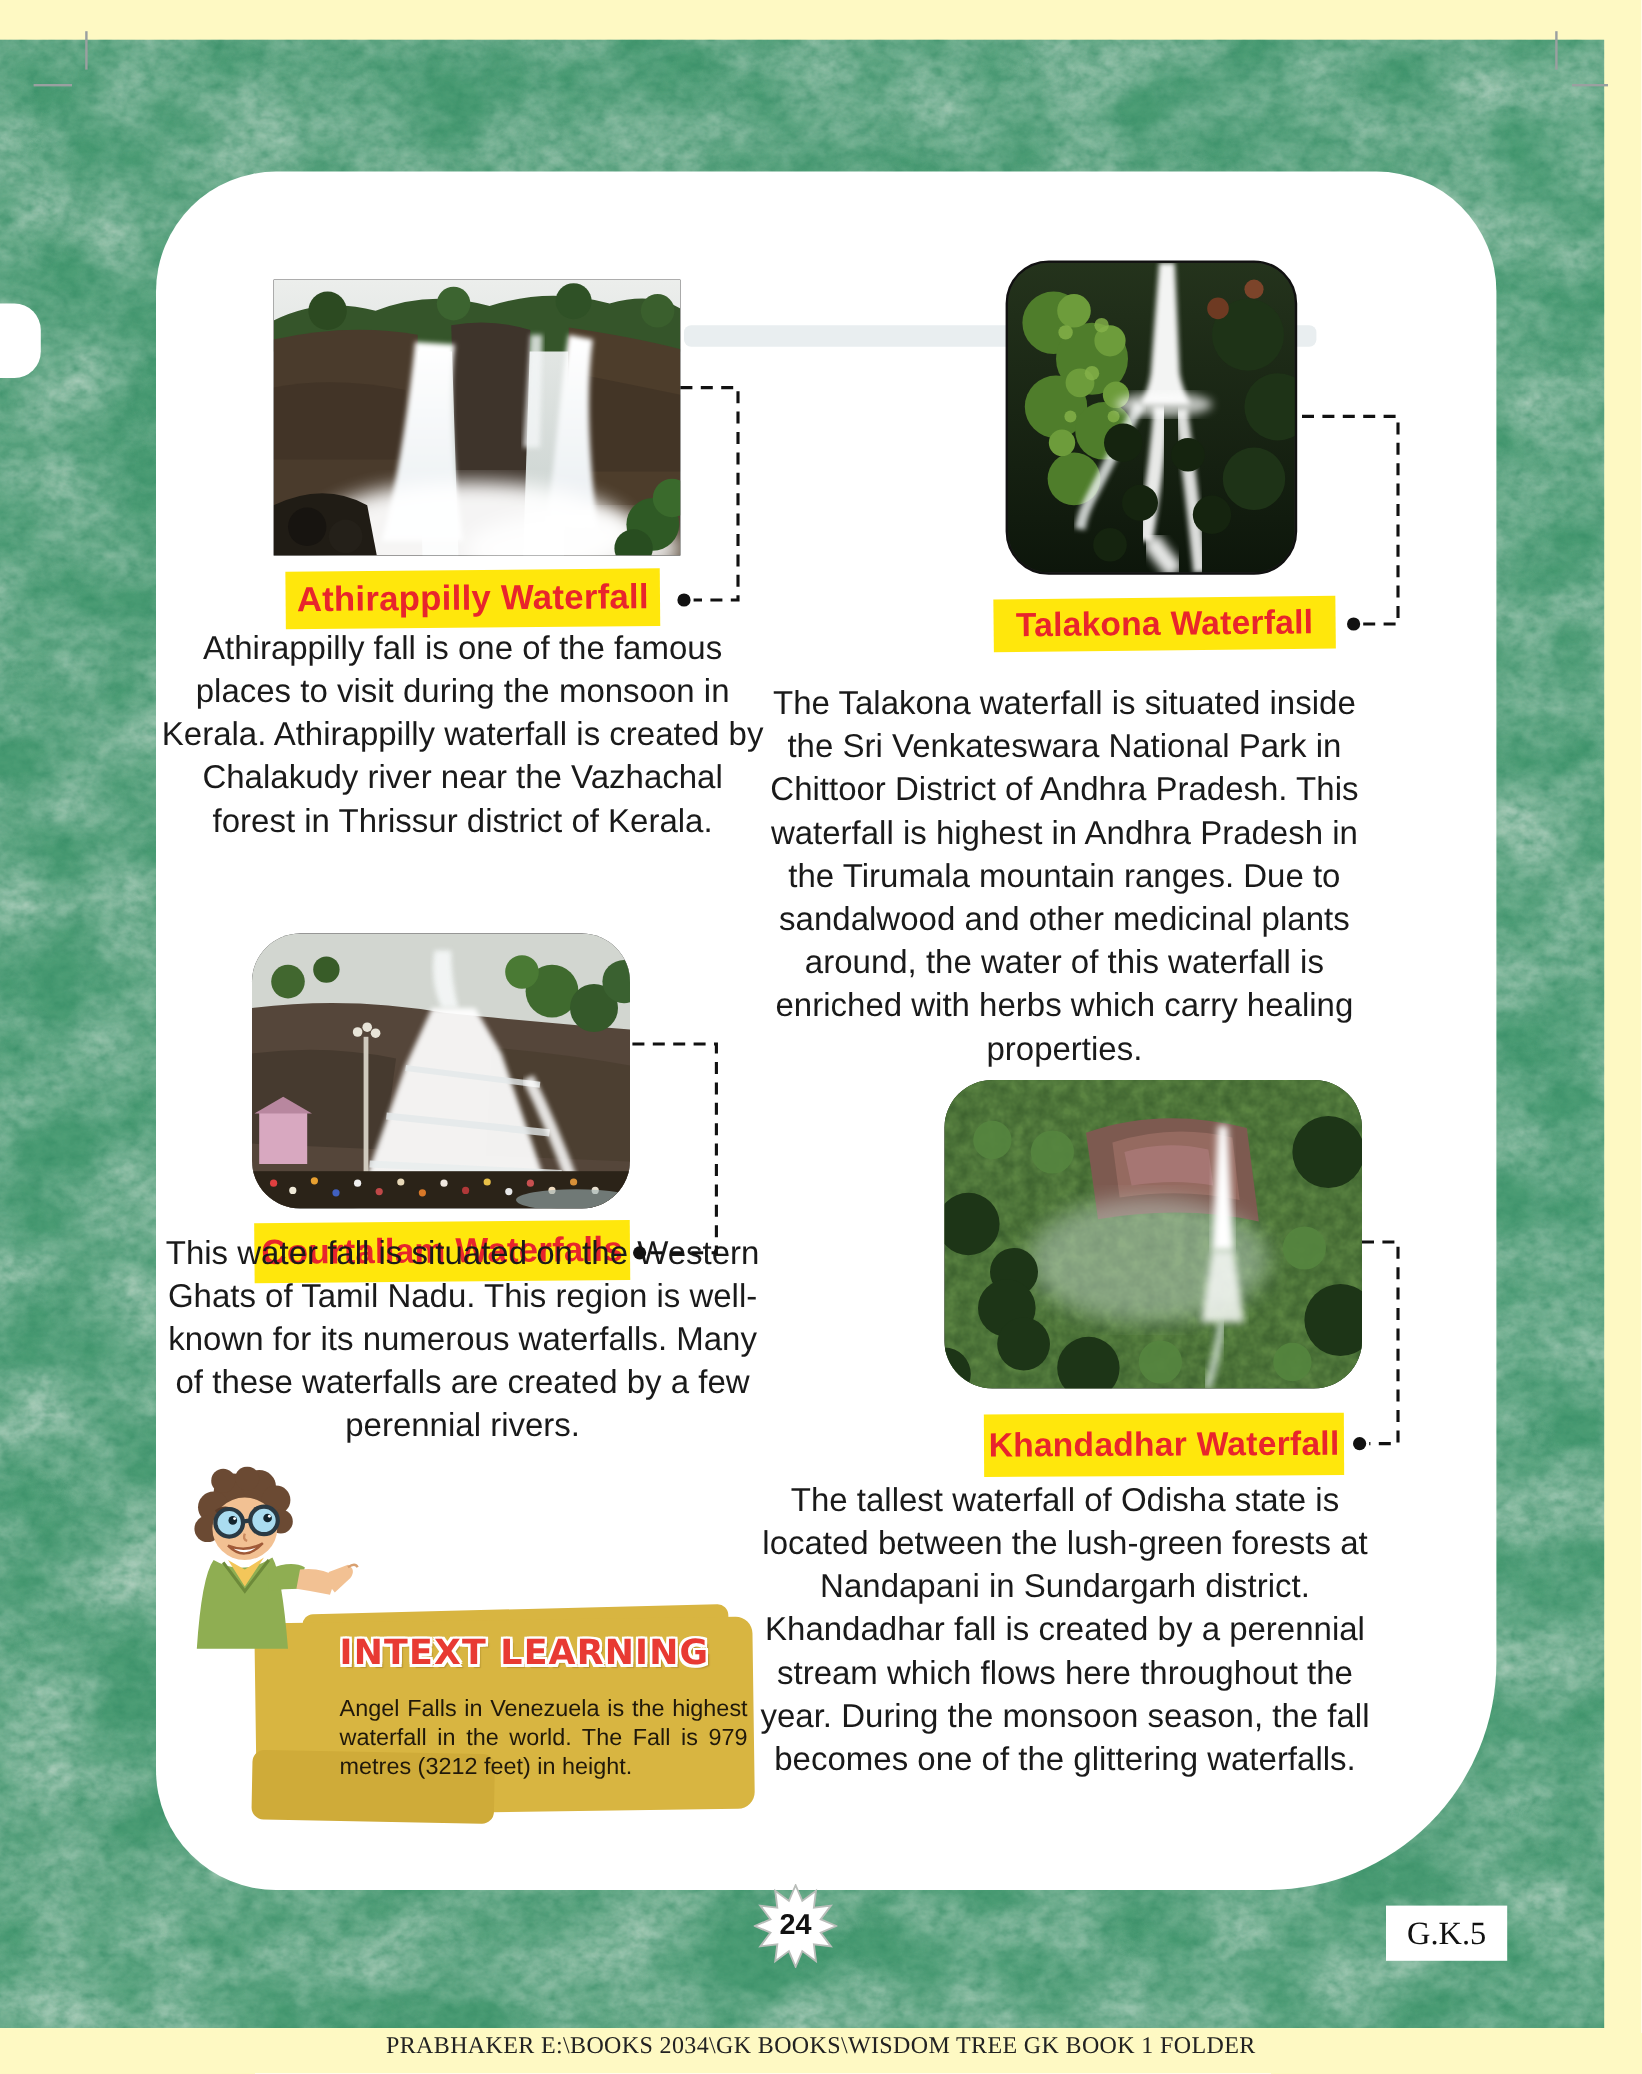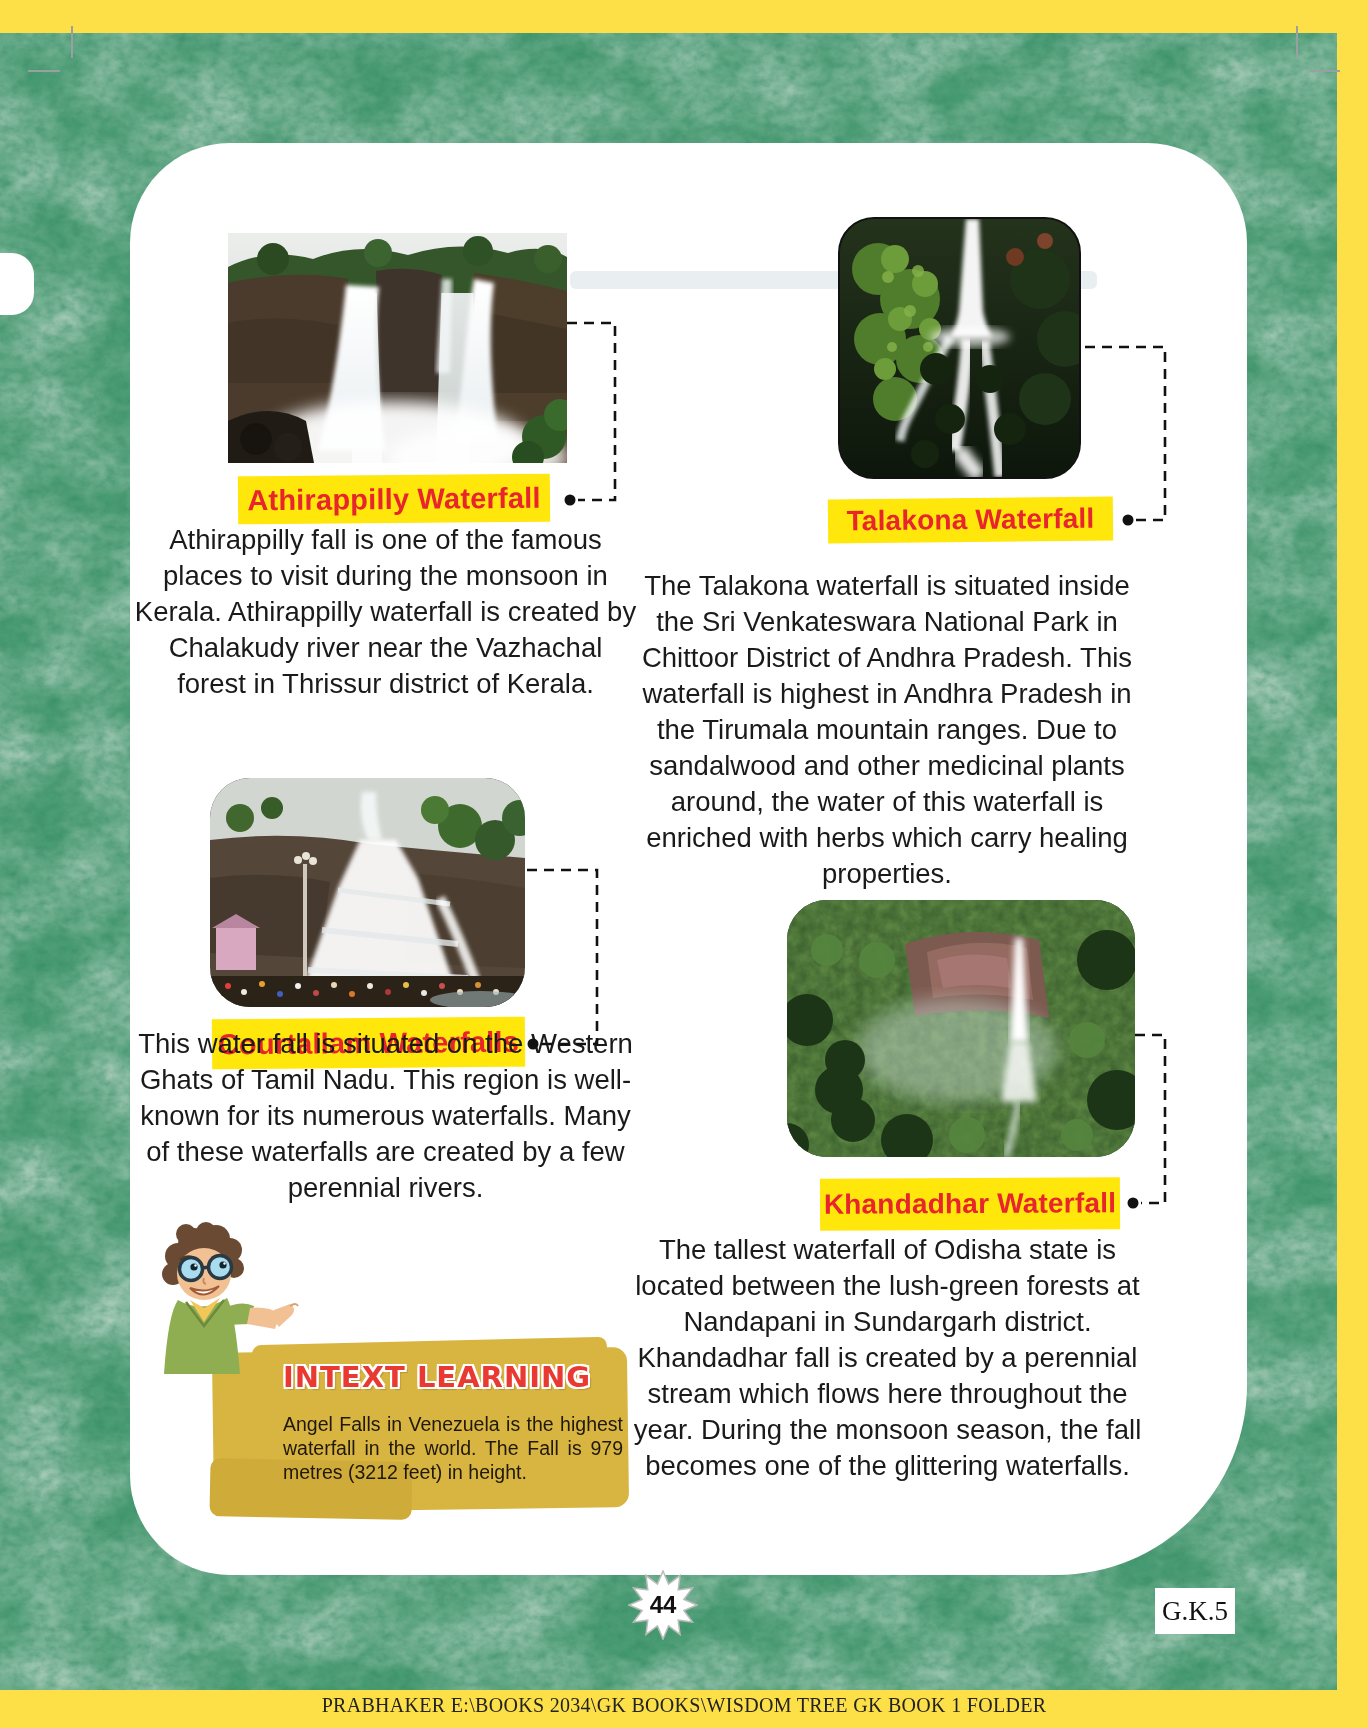--- a/index.html
+++ b/index.html
@@ -1,16 +1,16 @@
 <!DOCTYPE html>
 <html><head>
 <meta charset="utf-8">
 <style>
   html,body{margin:0;padding:0;background:#ffffff;}
-  #page{position:relative;width:1368px;height:1728px;background:#fde047;overflow:hidden;
+  #page{position:relative;width:1368px;height:1728px;background:#fef9c3;overflow:hidden;
         font-family:"Liberation Sans",sans-serif;}
   .abs{position:absolute;}
 
   
   .green-frame{left:0;top:33px;width:1337px;height:1657px;overflow:hidden;}
   .green-frame svg{display:block;width:100%;height:100%;}
 
   
   .cropmark{background:#9aa0a0;}
 
@@ -61,21 +61,21 @@
   .mascot{left:140px;top:1222px;width:160px;height:200px;}
   .mascot svg{display:block;width:100%;height:100%;}
 
   
   .star-badge{left:628px;top:1570px;width:70px;height:70px;}
   .star-badge svg{display:block;width:100%;height:100%;}
   .star-num{left:628px;top:1570px;width:70px;height:70px;display:flex;align-items:center;
         justify-content:center;font-weight:bold;font-size:24px;color:#111;}
 
   
-  .gk-box{left:1155px;top:1588px;width:80px;height:46px;background:#ffffff;display:flex;
+  .gk-box{left:1155px;top:1588px;width:101px;height:46px;background:#ffffff;display:flex;
         align-items:center;justify-content:center;font-family:"Liberation Serif",serif;
         font-size:27px;color:#111;}
 
   
   .footer{left:0;top:1694px;width:1368px;text-align:center;font-family:"Liberation Serif",serif;
         font-size:20px;color:#222;letter-spacing:.3px;}
 </style>
 </head>
 <body>
 
@@ -400,19 +400,19 @@
   <div class="abs intext-title">Intext Learning</div>
   <div class="abs intext-body">Angel Falls in Venezuela is the highest waterfall in the world. The Fall is 979 metres (3212 feet) in height.</div>
 
   <div class="abs star-badge">
     <svg viewBox="0 0 68 68">
       <path d="M67,34 L54.3,39.4 L62.6,50.5 L48.8,48.8 L50.5,62.6 L39.4,54.3 L34,67 L28.6,54.3
                L17.5,62.6 L19.2,48.8 L5.4,50.5 L13.7,39.4 L1,34 L13.7,28.6 L5.4,17.5 L19.2,19.2
                L17.5,5.4 L28.6,13.7 L34,1 L39.4,13.7 L50.5,5.4 L48.8,19.2 L62.6,17.5 L54.3,28.6 Z" fill="#ffffff" stroke="#b9bdb9" stroke-width="1.5"></path>
     </svg>
   </div>
-  <div class="abs star-num">44</div>
+  <div class="abs star-num">24</div>
 
   <div class="abs gk-box">G.K.5</div>
 
   <div class="abs footer">PRABHAKER E:\BOOKS 2034\GK BOOKS\WISDOM TREE GK BOOK 1 FOLDER</div>
 
 </div>
 
 </body></html>

